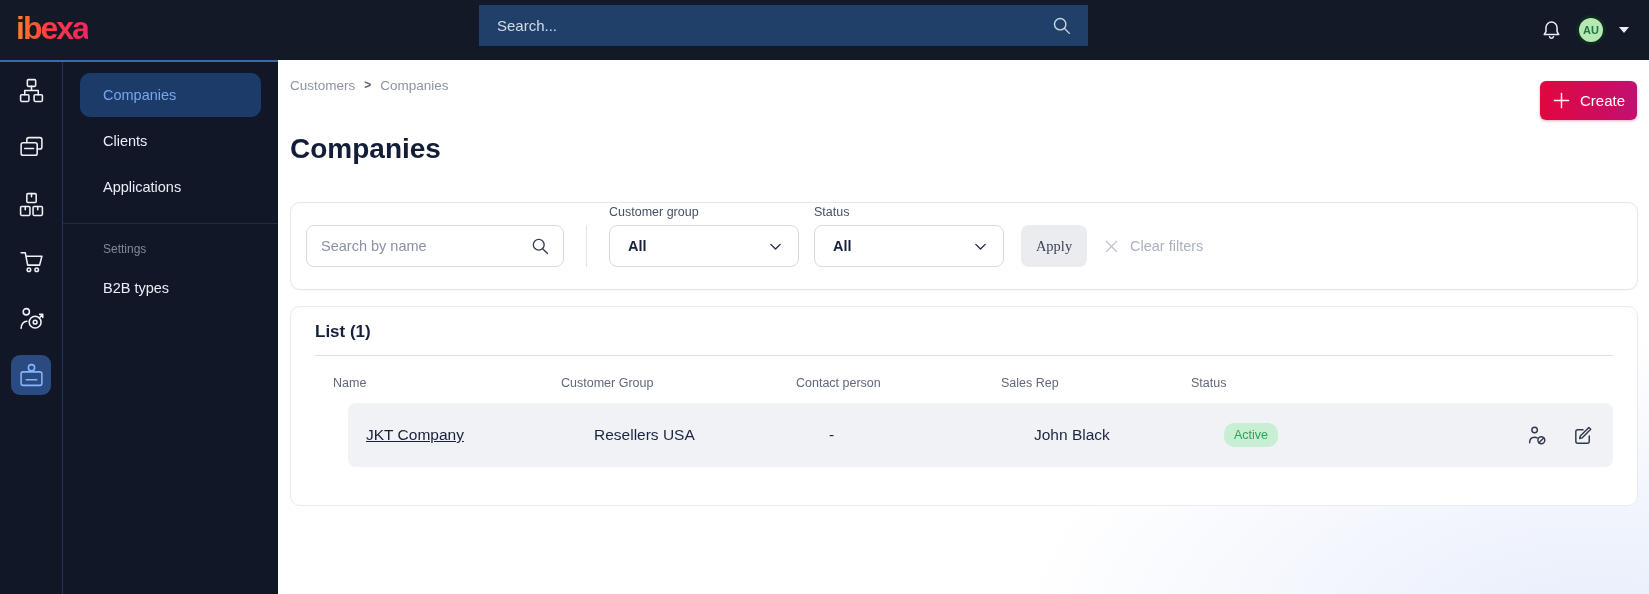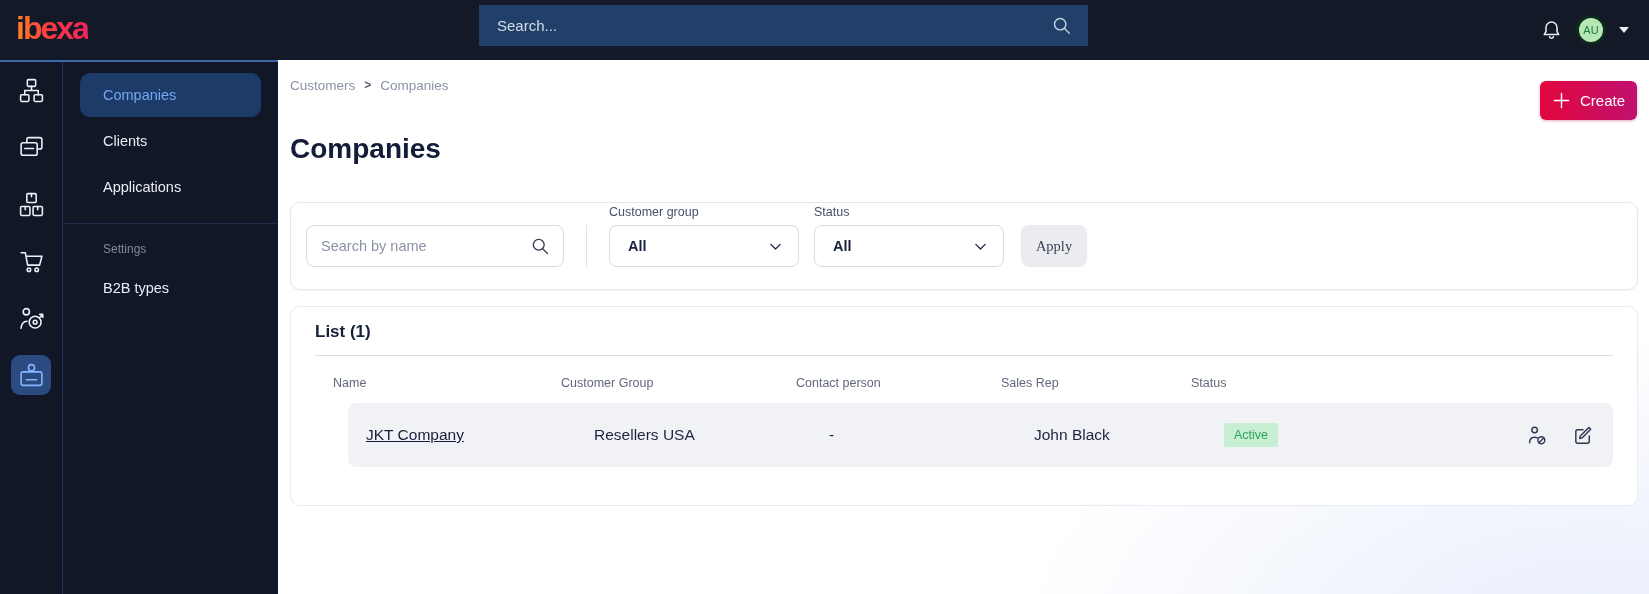--- a/index.html
+++ b/index.html
@@ -15,21 +15,21 @@
   .global-search { position:absolute; left:479px; top:5px; width:609px; height:41px;
     background:#20406a; border-radius:0; display:flex; align-items:center; }
   .global-search input { flex:1; background:transparent; border:none; outline:none;
     color:#e7ecf5; font-size:15px; padding:0 18px; font-family:inherit; }
   .global-search input::placeholder { color:#d4dbe8; opacity:1; }
   .global-search .sicon { margin-right:16px; color:#cdd5e3; display:flex; }
   .topbar-right { position:absolute; right:20px; top:0; height:60px;
     display:flex; align-items:center; gap:13px; }
   .bell { color:#e9edf5; display:flex; cursor:pointer; }
   .avatar { width:30px; height:30px; border-radius:50%; background:#b7e7b4;
-    border:3px solid #0d2b1c; color:#1f7a40; font-size:11px; font-weight:400;
+    border:3px solid #0d2b1c; color:#1f7a40; font-size:11px; font-weight:700;
     display:flex; align-items:center; justify-content:center; cursor:pointer; }
   .caret { width:0; height:0; border-left:5px solid transparent;
     border-right:5px solid transparent; border-top:6px solid #e9edf5; cursor:pointer; }
 
   
   .sidebar { position:absolute; left:0; top:60px; width:278px; bottom:0;
     background:#121727; border-top:2px solid #3c69ad; display:flex; }
   .rail { width:62px; display:flex; flex-direction:column; align-items:center;
     padding-top:8px; gap:17px; }
   .rail-item { width:40px; height:40px; border-radius:9px; display:flex;
@@ -89,21 +89,21 @@
   .list-divider { height:1px; background:#d9dde7; margin-top:13px; }
   .thead { display:grid; grid-template-columns:228px 235px 205px 190px 1fr 90px;
     padding:0 18px; margin-top:20px; }
   .th { font-size:12.5px; color:#60687a; }
   .trow { display:grid; grid-template-columns:228px 235px 205px 190px 1fr 90px;
     align-items:center; height:64px; margin-top:13px; background:#f1f2f6;
     border-radius:8px; padding:0 18px;margin-left:33px; }
   .td { font-size:15.5px; color:#1b2440; }
   .name-link { text-decoration:underline; cursor:pointer; color:#17203a; }
   .badge { display:inline-block; background:#c8efd4; color:#2da356; font-size:12.5px;
-    padding:5px 10px; border-radius:2px; justify-self:start; }
+    padding:5px 10px; border-radius:10px; justify-self:start; }
   .row-actions { display:flex; gap:23px; color:#2e374f; justify-content:flex-end; }
   .row-actions span { display:flex; cursor:pointer; }
 
   svg { display:block; }
 </style>
 </head>
 <body>
 
 <header class="topbar">
   <div class="logo">ibexa</div>
@@ -261,20 +261,28 @@
         <span class="chev">
           <svg width="17" height="17" viewBox="0 0 20 20" fill="none" stroke="currentColor" stroke-width="1.6" stroke-linecap="round" stroke-linejoin="round">
             <path d="M4.5 7.5 L10 13 L15.5 7.5"></path>
           </svg>
         </span>
       </div>
     </div>
 
     <button class="apply-btn">Apply</button>
 
+    <div class="clear-filters">
+      <span class="x">
+        <svg width="17" height="17" viewBox="0 0 20 20" fill="none" stroke="currentColor" stroke-width="1.5" stroke-linecap="round">
+          <path d="M4 4 L16 16 M16 4 L4 16"></path>
+        </svg>
+      </span>
+      <span>Clear filters</span>
+    </div>
   </section>
 
   <section class="list-card">
     <div class="list-title">List (1)</div>
     <div class="list-divider"></div>
 
     <div class="thead">
       <span class="th">Name</span>
       <span class="th">Customer Group</span>
       <span class="th">Contact person</span>

